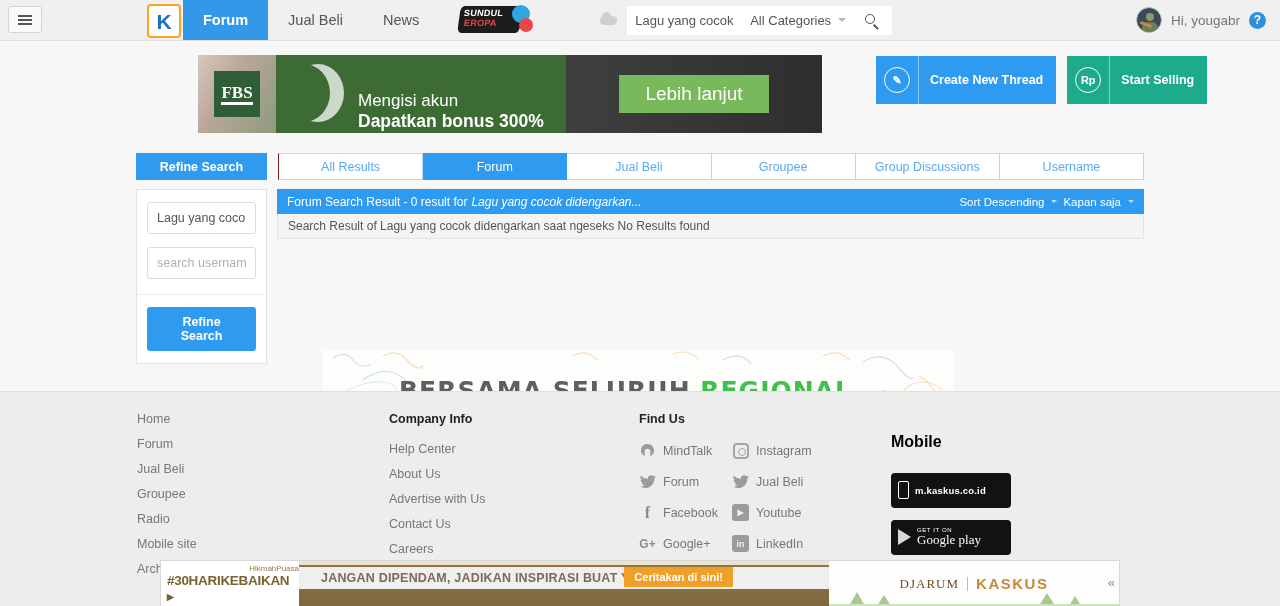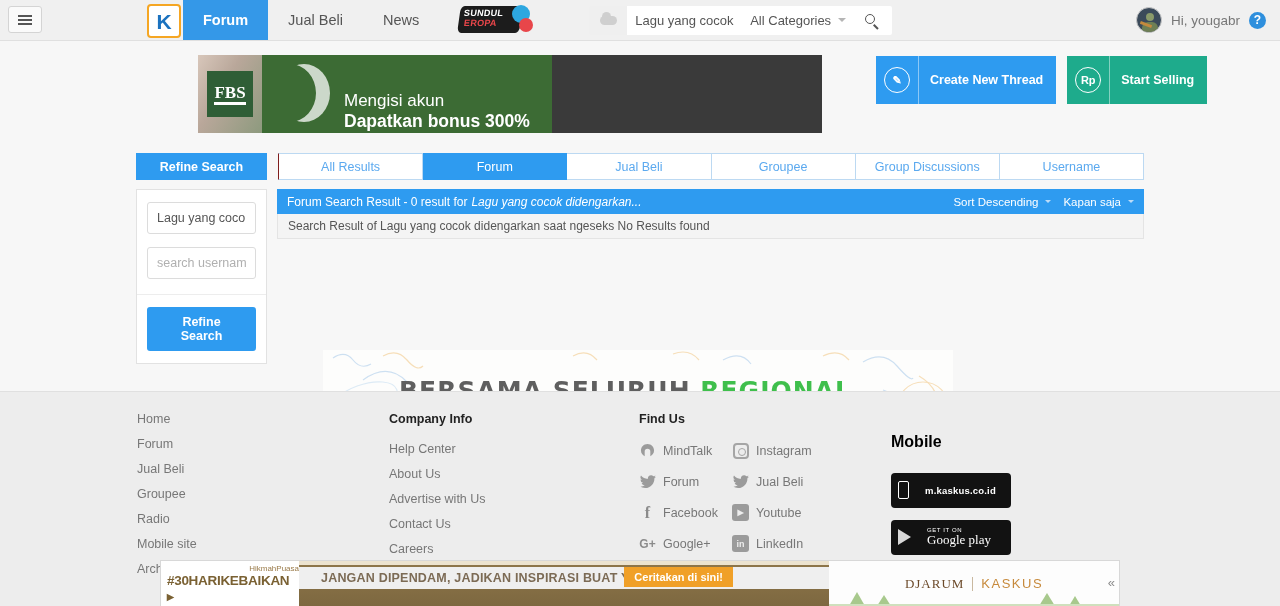--- a/index.html
+++ b/index.html
@@ -205,21 +205,21 @@
   .ad-banner {
     margin-left: 198px;
     width: 624px; height: 78px;
     background: #3a3a3a;
     display: flex;
     position: relative;
     overflow: hidden;
     cursor: pointer;
   }
   .ad-left {
-    width: 64px; height: 78px;
+    width: 78px; height: 78px;
     background: linear-gradient(120deg,#d8c7bb 0%,#b9a79a 40%,#8d9a7e 100%);
     display: flex; align-items: center; justify-content: center;
   }
   .fbs-box {
     width: 46px; height: 46px; background: #2f5e36;
     display: flex; align-items: center; justify-content: center;
   }
   .fbs-box span {
     color: #fff; font-weight: bold; font-size: 17px;
     border-bottom: 3px solid #fff; padding-bottom: 1px; line-height: 1;
@@ -366,21 +366,21 @@
     background: #2e9bf0;
     height: 25px;
     display: flex; align-items: center;
     padding: 0 10px;
     color: #fff;
     font-size: 12px;
   }
   .result-header .rh-title { font-weight: normal; }
   .result-header .rh-sub { margin-left: 3px; }
   .result-header em { font-style: italic; }
-  .rh-right { margin-left: auto; display: flex; align-items: center; gap: 12px; }
+  .rh-right { margin-left: auto; display: flex; align-items: center; gap: 6px; }
   .rh-drop { display: flex; align-items: center; gap: 7px; cursor: pointer; font-size: 11.5px; }
   .rh-drop .caret {
     width: 0; height: 0;
     border-left: 3.5px solid transparent;
     border-right: 3.5px solid transparent;
     border-top: 3.5px solid #bcdcf8;
   }
   .result-body {
     background: #f4f4f4;
     border: 1px solid #e4e4e4;
@@ -472,21 +472,21 @@
     width: 17px; height: 17px; border-radius: 3px;
     display: flex; align-items: center; justify-content: center;
     font-size: 11px; font-weight: bold;
   }
   .mobile-col { width: 230px; }
   .store-badge {
     width: 120px; height: 35px;
     background: #121212;
     border-radius: 4px;
     display: flex; align-items: center;
-    padding-left: 7px; gap: 16px;
+    padding-left: 7px; gap: 6px;
     margin-bottom: 12px;
     cursor: pointer;
     color: #fff;
     overflow: hidden;
   }
   .store-badge .phone {
     width: 11px; height: 18px;
     border: 1.4px solid #fff; border-radius: 2px;
     flex: 0 0 11px;
   }
@@ -556,21 +556,21 @@
     background: #fdfdfd;
     position: relative;
     display: flex; align-items: center; justify-content: center;
     gap: 8px;
   }
   .ba-right .dj {
     font-size: 13px; color: #6c4a2a; letter-spacing: 1px;
     font-family: "Liberation Serif", serif;
   }
   .ba-right .bar { width: 1px; height: 14px; background: #c9b89f; }
-  .ba-right .ks { font-size: 13px; font-weight: normal; color: #c78a3c; letter-spacing: 1.5px; }
+  .ba-right .ks { font-size: 15px; font-weight: bold; color: #c78a3c; letter-spacing: 1.5px; }
   .ba-right .trees {
     position: absolute; left: 0; bottom: 0; width: 100%; height: 16px;
   }
   .ba-close {
     position: absolute; right: 4px; top: 14px;
     font-size: 13px; color: #8a8a8a; cursor: pointer;
   }
 </style>
 </head>
 <body>
@@ -640,20 +640,23 @@
         <div class="fbs-box">
           <span>FBS</span>
         </div>
       </div>
       <div class="ad-mid">
         <div class="moon"></div>
         <div class="ad-mid-text">
           <div class="l1">Mengisi akun</div>
           <div class="l2">Dapatkan bonus 300%</div>
         </div>
+      </div>
+      <div class="ad-right">
+        <div class="cta-btn">Lebih lanjut</div>
       </div>
     </div>
 
     <div class="action-buttons">
       <div class="act-btn act-blue">
         <div class="ico">
           <span class="circ">✎</span>
         </div>
         <div class="lbl">Create New Thread</div>
       </div>

